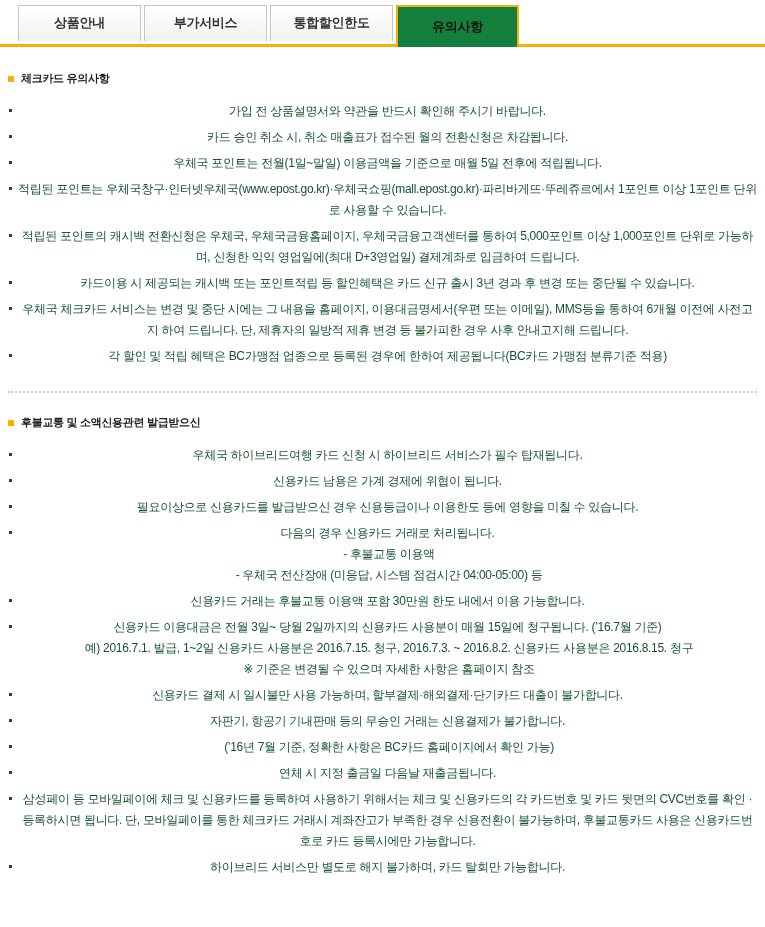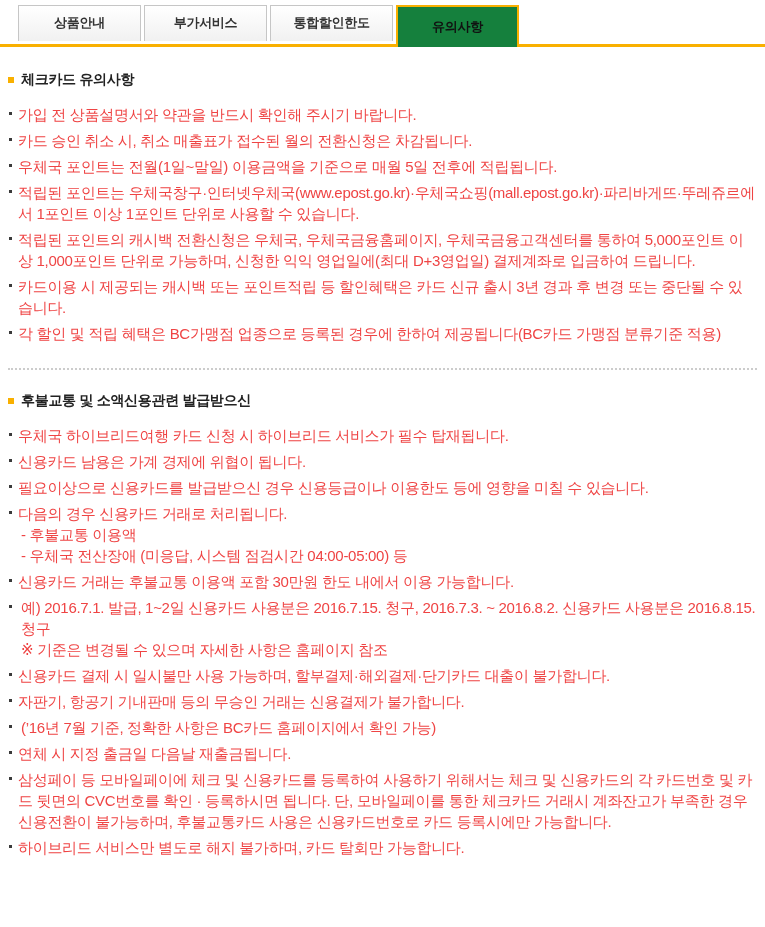--- a/index.html
+++ b/index.html
@@ -50,42 +50,43 @@
     height: 3px;
     background: #f9b000;
   }
 
   
   .content { padding: 24px 8px 20px 8px; }
 
   .section-title {
     display: flex;
     align-items: center;
-    font-size: 14px;
+    font-size: 11px;
     font-weight: bold;
     color: #222222;
     margin-bottom: 15px;
   }
   .sq {
     display: inline-block;
     width: 6px;
     height: 6px;
     background: #f9b000;
     margin-right: 7px;
     flex: 0 0 auto;
   }
 
   ul.notice-list { list-style: none; }
   li.notice-item {
     position: relative;
     padding-left: 10px;
     margin-bottom: 5px;
-    font-size: 15px;
+    font-size: 12px;
     line-height: 21px;
-    color: #ef4444;
+    color: #14532d;
+    text-align: center;
   }
   li.notice-item::before {
     content: '';
     position: absolute;
     left: 1px;
     top: 8px;
     width: 3px;
     height: 3px;
     background: #3a3a3a;
   }
@@ -128,20 +129,23 @@
         <li class="notice-item">
           <div class="line first">적립된 포인트는 우체국창구·인터넷우체국(www.epost.go.kr)·우체국쇼핑(mall.epost.go.kr)·파리바게뜨·뚜레쥬르에서 1포인트 이상 1포인트 단위로 사용할 수 있습니다.</div>
         </li>
         <li class="notice-item">
           <div class="line first">적립된 포인트의 캐시백 전환신청은 우체국, 우체국금융홈페이지, 우체국금융고객센터를 통하여 5,000포인트 이상 1,000포인트 단위로 가능하며, 신청한 익익 영업일에(최대 D+3영업일) 결제계좌로 입금하여 드립니다.</div>
         </li>
         <li class="notice-item">
           <div class="line first">카드이용 시 제공되는 캐시백 또는 포인트적립 등 할인혜택은 카드 신규 출시 3년 경과 후 변경 또는 중단될 수 있습니다.</div>
         </li>
         <li class="notice-item">
+          <div class="line first">우체국 체크카드 서비스는 변경 및 중단 시에는 그 내용을 홈페이지, 이용대금명세서(우편 또는 이메일), MMS등을 통하여 6개월 이전에 사전고지 하여 드립니다. 단, 제휴자의 일방적 제휴 변경 등 불가피한 경우 사후 안내고지해 드립니다.</div>
+        </li>
+        <li class="notice-item">
           <div class="line first">각 할인 및 적립 혜택은 BC가맹점 업종으로 등록된 경우에 한하여 제공됩니다(BC카드 가맹점 분류기준 적용)</div>
         </li>
       </ul>
     </section>
     <div class="divider"></div>
     <section>
       <h3 class="section-title">
         <span class="sq"></span>
         <span>후불교통 및 소액신용관련 발급받으신</span>
       </h3>
@@ -157,20 +161,21 @@
         </li>
         <li class="notice-item">
           <div class="line first">다음의 경우 신용카드 거래로 처리됩니다.</div>
           <div class="line sub">- 후불교통 이용액</div>
           <div class="line sub">- 우체국 전산장애 (미응답, 시스템 점검시간 04:00-05:00) 등</div>
         </li>
         <li class="notice-item">
           <div class="line first">신용카드 거래는 후불교통 이용액 포함 30만원 한도 내에서 이용 가능합니다.</div>
         </li>
         <li class="notice-item">
+          <div class="line first">신용카드 이용대금은 전월 3일~ 당월 2일까지의 신용카드 사용분이 매월 15일에 청구됩니다. (’16.7월 기준)</div>
           <div class="line sub">예) 2016.7.1. 발급, 1~2일 신용카드 사용분은 2016.7.15. 청구, 2016.7.3. ~ 2016.8.2. 신용카드 사용분은 2016.8.15. 청구</div>
           <div class="line sub">※ 기준은 변경될 수 있으며 자세한 사항은 홈페이지 참조</div>
         </li>
         <li class="notice-item">
           <div class="line first">신용카드 결제 시 일시불만 사용 가능하며, 할부결제·해외결제·단기카드 대출이 불가합니다.</div>
         </li>
         <li class="notice-item">
           <div class="line first">자판기, 항공기 기내판매 등의 무승인 거래는 신용결제가 불가합니다.</div>
         </li>
         <li class="notice-item">

